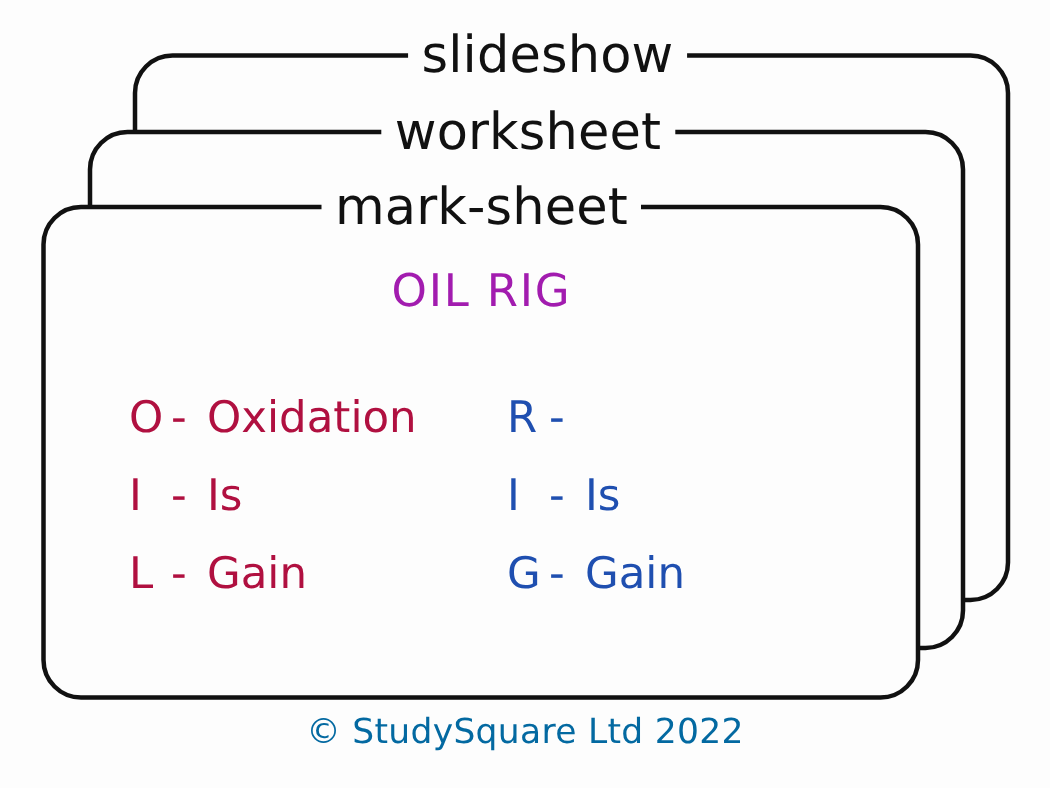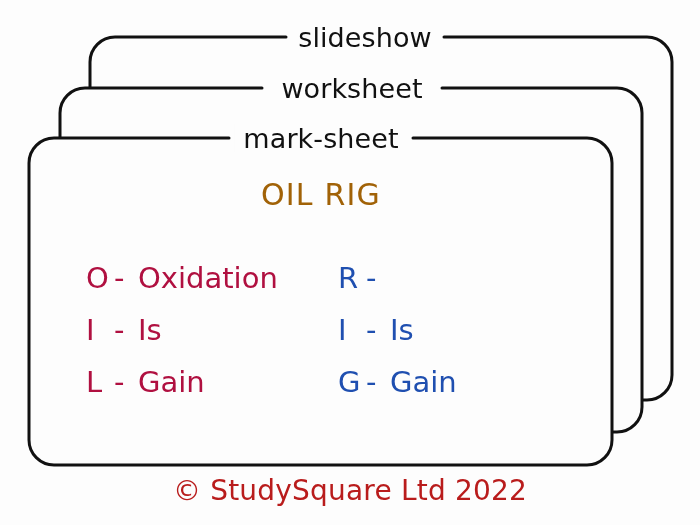--- a/index.html
+++ b/index.html
@@ -51,21 +51,21 @@
   }
 
   
   .tab-label {
     position: absolute;
     transform: translate(-50%, -50%);
     background: #fdfdfd;
     padding: 0 9px;
     color: #111111;
     font-family: "DejaVu Sans", sans-serif;
-    font-size: 27px;
+    font-size: 34px;
     line-height: 1;
     letter-spacing: 0.1px;
     white-space: nowrap;
   }
   .tab-slideshow  { left: 365px; top: 37px; }
   .tab-worksheet  { left: 352px; top: 88px; }
   .tab-marksheet  { left: 321px; top: 138px; }
 
   
   .card-content {
@@ -75,21 +75,21 @@
     width: 578px;
     height: 322px;
   }
 
   .card-title {
     position: absolute;
     left: 0;
     top: 40px;
     width: 578px;
     text-align: center;
-    color: #a16207;
+    color: #a21caf;
     font-size: 30px;
     line-height: 1;
     letter-spacing: 1.2px;
   }
 
   .mnemonic-grid {
     position: absolute;
     left: 0;
     top: 112px;
     width: 578px;
@@ -125,22 +125,22 @@
     display: inline-block;
   }
 
   
   .footer {
     position: absolute;
     left: 0;
     top: 477px;
     width: 700px;
     text-align: center;
-    color: #b91c1c;
-    font-size: 28px;
+    color: #0369a1;
+    font-size: 23px;
     line-height: 1;
     letter-spacing: 0.2px;
   }
 </style>
 </head>
 <body>
 
 <div id="stage">
 
   <div class="card-stack">

